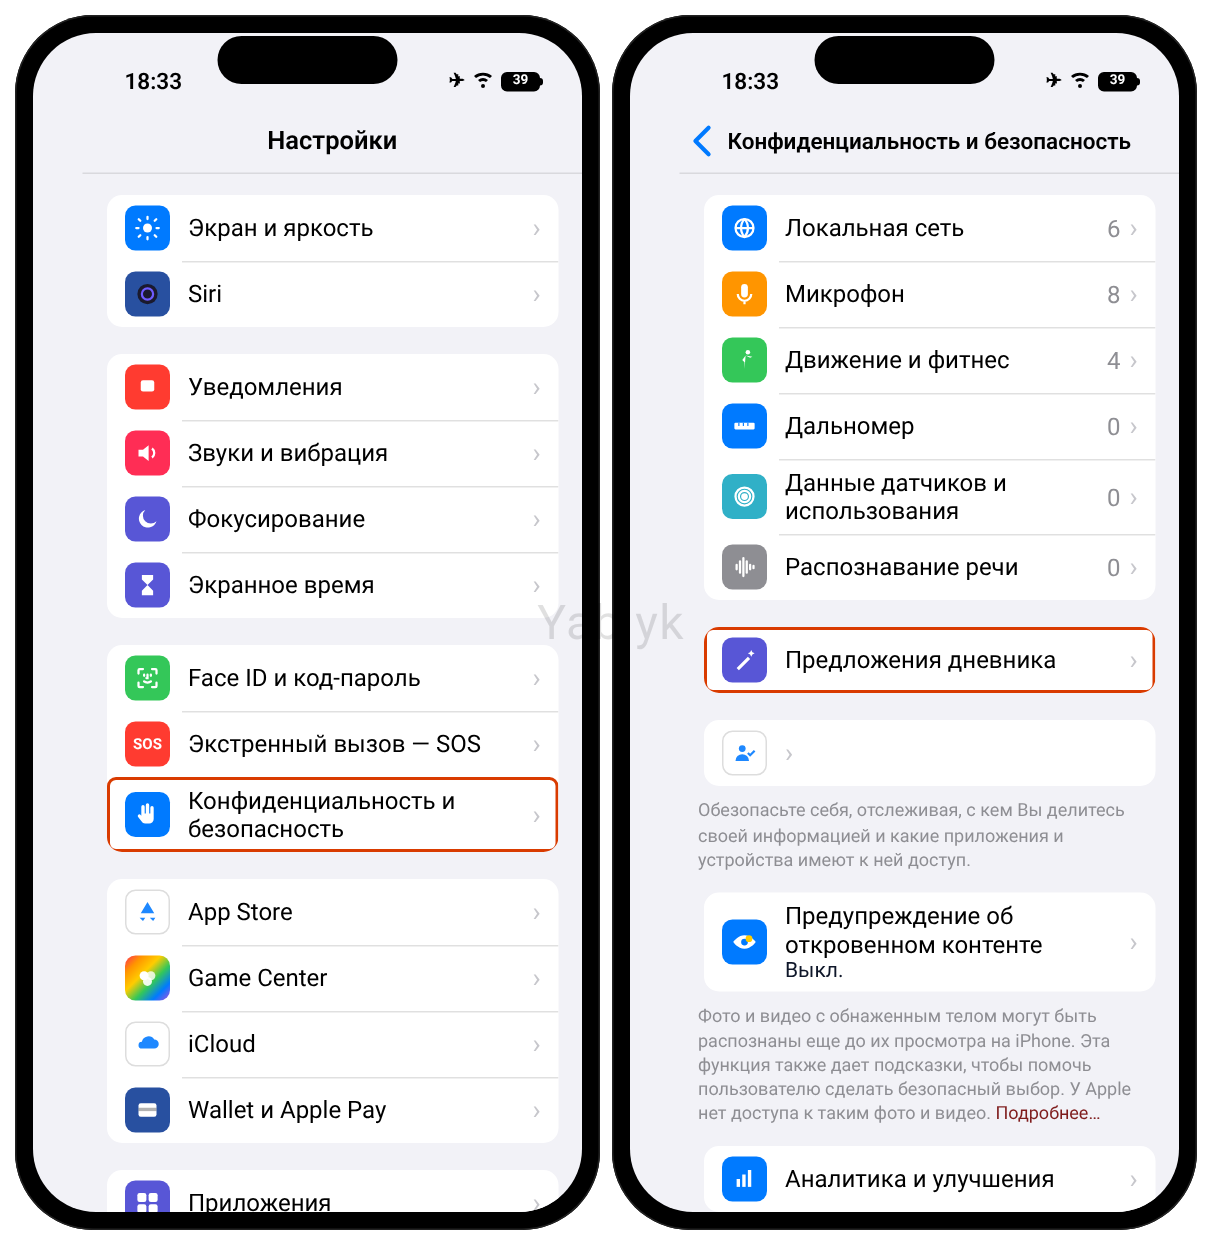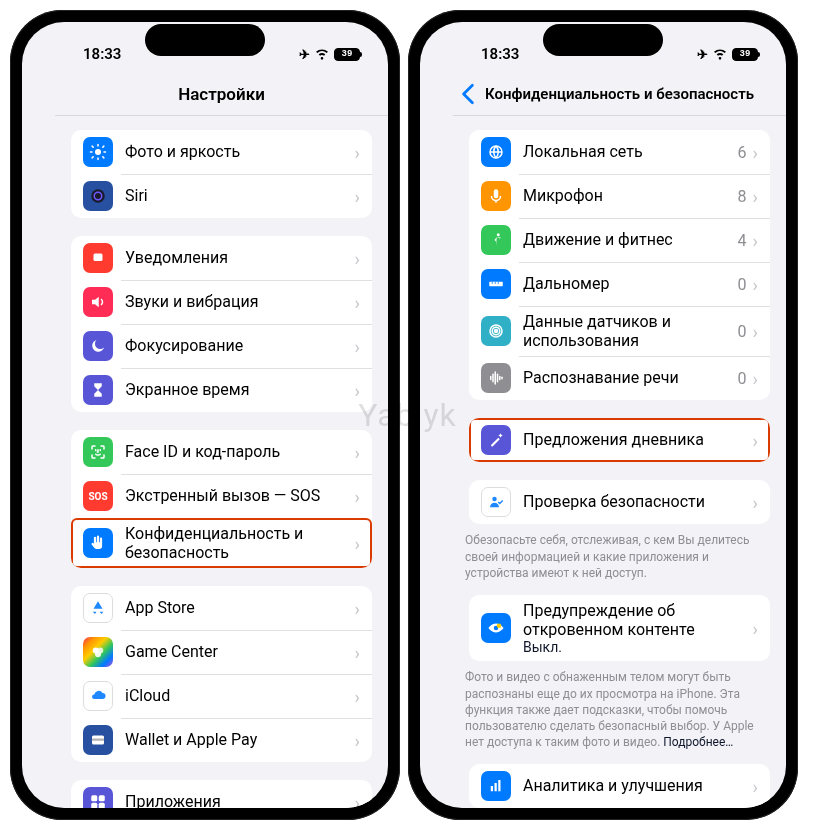--- a/index.html
+++ b/index.html
@@ -50,21 +50,21 @@
     font-weight: 600;
   }
   .status-icons { display: flex; align-items: center; gap: 4px; font-size:13px; }
   .battery {
     display: inline-flex; align-items: center;
     border:1px solid #000; border-radius:4px;
     width:26px; height:13px; padding:1px; position:relative;
     background:#000;
   }
   .battery::after{content:"";position:absolute;right:-3px;top:3px;width:2px;height:5px;background:#000;border-radius:0 2px 2px 0;}
-  .battery-text{position:absolute;left:0;right:0;text-align:center;font-size:9px;color:#fff;font-weight:700;line-height:11px;font-family:Liberation Mono, monospace;}
+  .battery-text{position:absolute;left:0;right:0;text-align:center;font-size:9px;color:#fff;font-weight:700;line-height:11px;}
   .nav-header {
     height: 44px;
     display: flex;
     align-items: center;
     justify-content: center;
     position: relative;
     background:#f2f2f7;
     border-bottom: 0.5px solid rgba(0,0,0,0.1);
   }
   .nav-title { font-size: 17px; font-weight: 600; }
@@ -103,21 +103,21 @@
   .label-multi { font-size:16px; line-height:1.2; }
   .value { font-size:16px; color:#8e8e93; margin-right:6px; }
   .chev { color:#c7c7cc; font-size:18px; font-weight:400; }
   .highlight { box-shadow: 0 0 0 2px #d93b00 inset; border-radius:6px; }
   .group .row.highlight::before{display:none;}
   .footer-text {
     font-size:12px; color:#8e8e93;
     margin: -10px 12px 14px;
     line-height:1.35;
   }
-  .footer-text a{color:#0f172a;text-decoration:none;}
+  .footer-text a{color:#7f1d1d;text-decoration:none;}
   .subtitle { font-size:14px; color:#0f172a; }
   .watermark{
     position:absolute; left:50%; top:50%; transform:translate(-50%,-50%);
     font-size:32px; color:rgba(0,0,0,0.12); letter-spacing:1px;
     pointer-events:none; z-index:100; font-weight:400;
   }
   
   .bg-blue{background:#007aff;} .bg-red{background:#ff3b30;}
   .bg-pink{background:#ff2d55;} .bg-purple{background:#5856d6;}
   .bg-green{background:#34c759;} .bg-orange{background:#ff9500;}
@@ -160,21 +160,21 @@
                   <line x1="12" y1="20" x2="12" y2="22"></line>
                   <line x1="4" y1="12" x2="2" y2="12"></line>
                   <line x1="22" y1="12" x2="20" y2="12"></line>
                   <line x1="5.6" y1="5.6" x2="4.2" y2="4.2"></line>
                   <line x1="18.4" y1="18.4" x2="19.8" y2="19.8"></line>
                   <line x1="18.4" y1="5.6" x2="19.8" y2="4.2"></line>
                   <line x1="5.6" y1="18.4" x2="4.2" y2="19.8"></line>
                 </g>
               </svg>
             </div>
-            <div class="label">Фото и яркость</div>
+            <div class="label">Экран и яркость</div>
             <span class="chev">›</span>
           </div>
           <div class="row">
             <div class="ico bg-darkblue">
               <svg viewBox="0 0 24 24">
                 <circle cx="12" cy="12" r="9" fill="#1a1a2e"></circle>
                 <circle cx="12" cy="12" r="5" fill="none" stroke="#6e5bff" stroke-width="2"></circle>
               </svg>
             </div>
             <div class="label">Siri</div>
@@ -421,21 +421,20 @@
         </div>
         <div class="group">
           <div class="row">
             <div class="ico bg-white">
               <svg viewBox="0 0 24 24" fill="#1e88ff">
                 <circle cx="10" cy="8" r="3"></circle>
                 <path d="M4 19a6 6 0 0112 0z"></path>
                 <path d="M15 12l2 2 4-4" stroke="#1e88ff" stroke-width="2" fill="none"></path>
               </svg>
             </div>
-            <div class="label">Проверка безопасности</div>
             <span class="chev">›</span>
           </div>
         </div>
         <div class="footer-text">Обезопасьте себя, отслеживая, с кем Вы делитесь своей информацией и какие приложения и устройства имеют к ней доступ.</div>
         <div class="group">
           <div class="row">
             <div class="ico bg-blue">
               <svg viewBox="0 0 24 24" fill="currentColor">
                 <path d="M12 6C6 6 2 12 2 12s4 6 10 6 10-6 10-6-4-6-10-6zm0 9a3 3 0 110-6 3 3 0 010 6z"></path>
                 <circle cx="16" cy="9" r="3" fill="#ffcc00"></circle>

